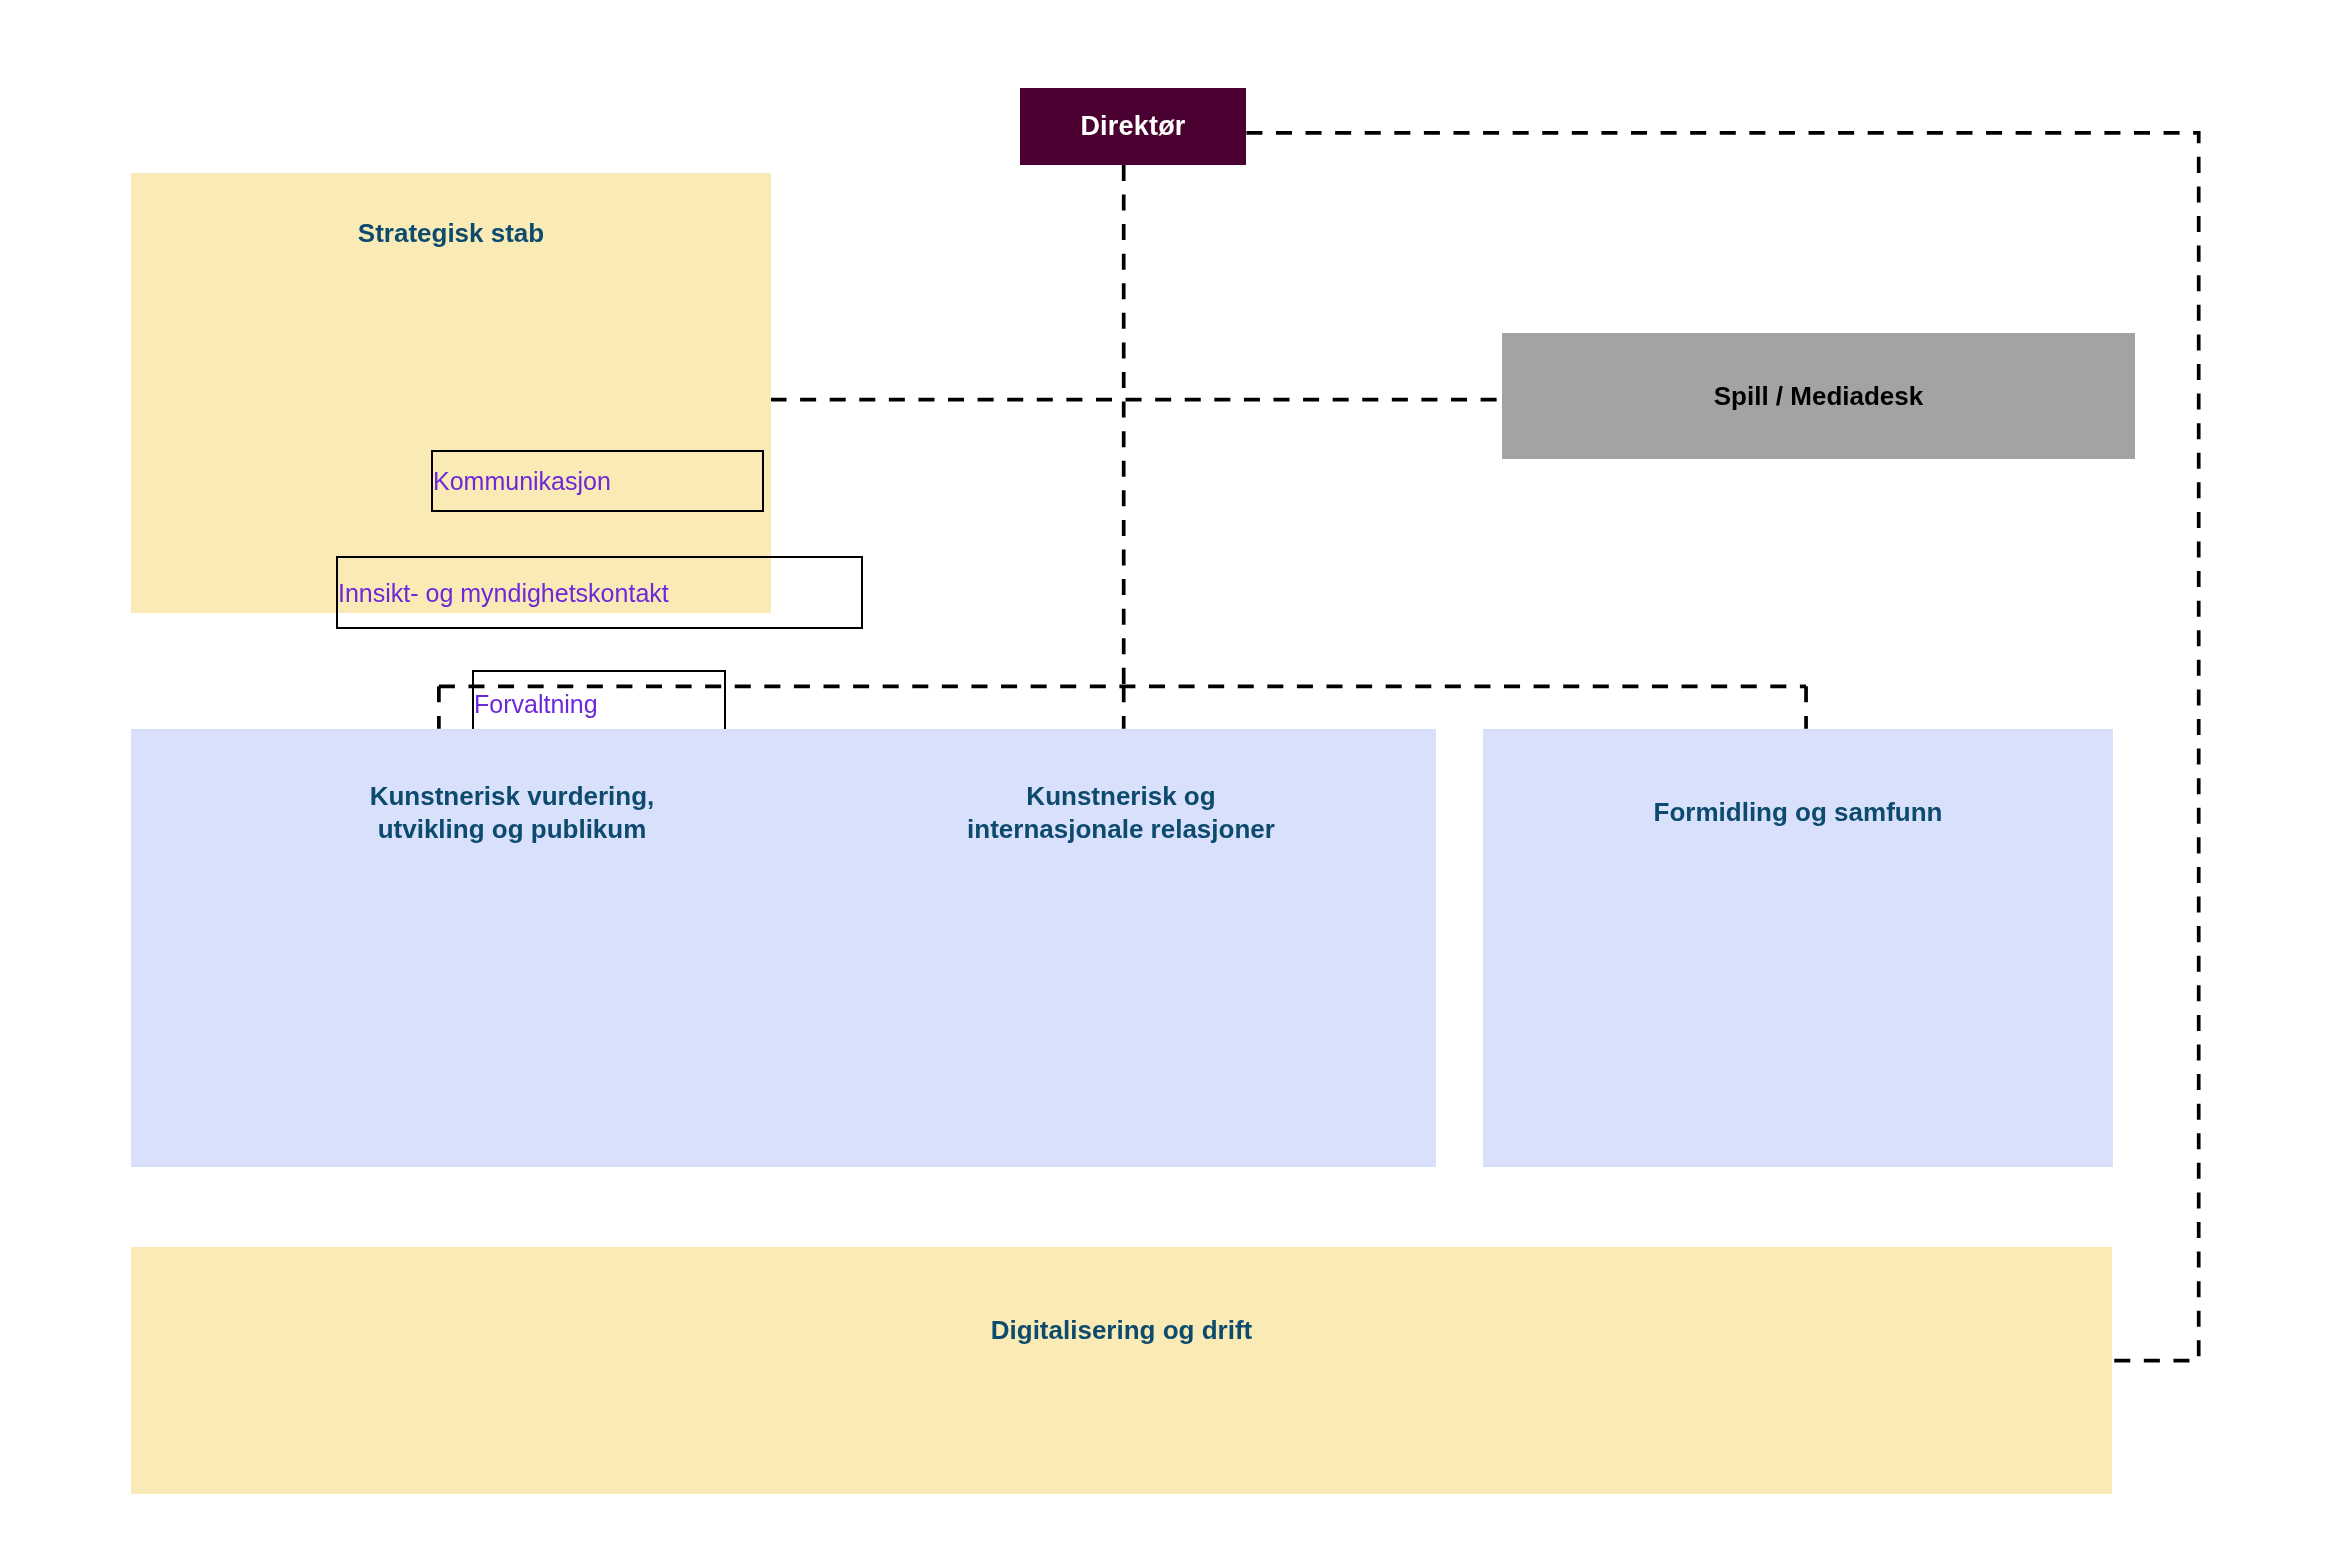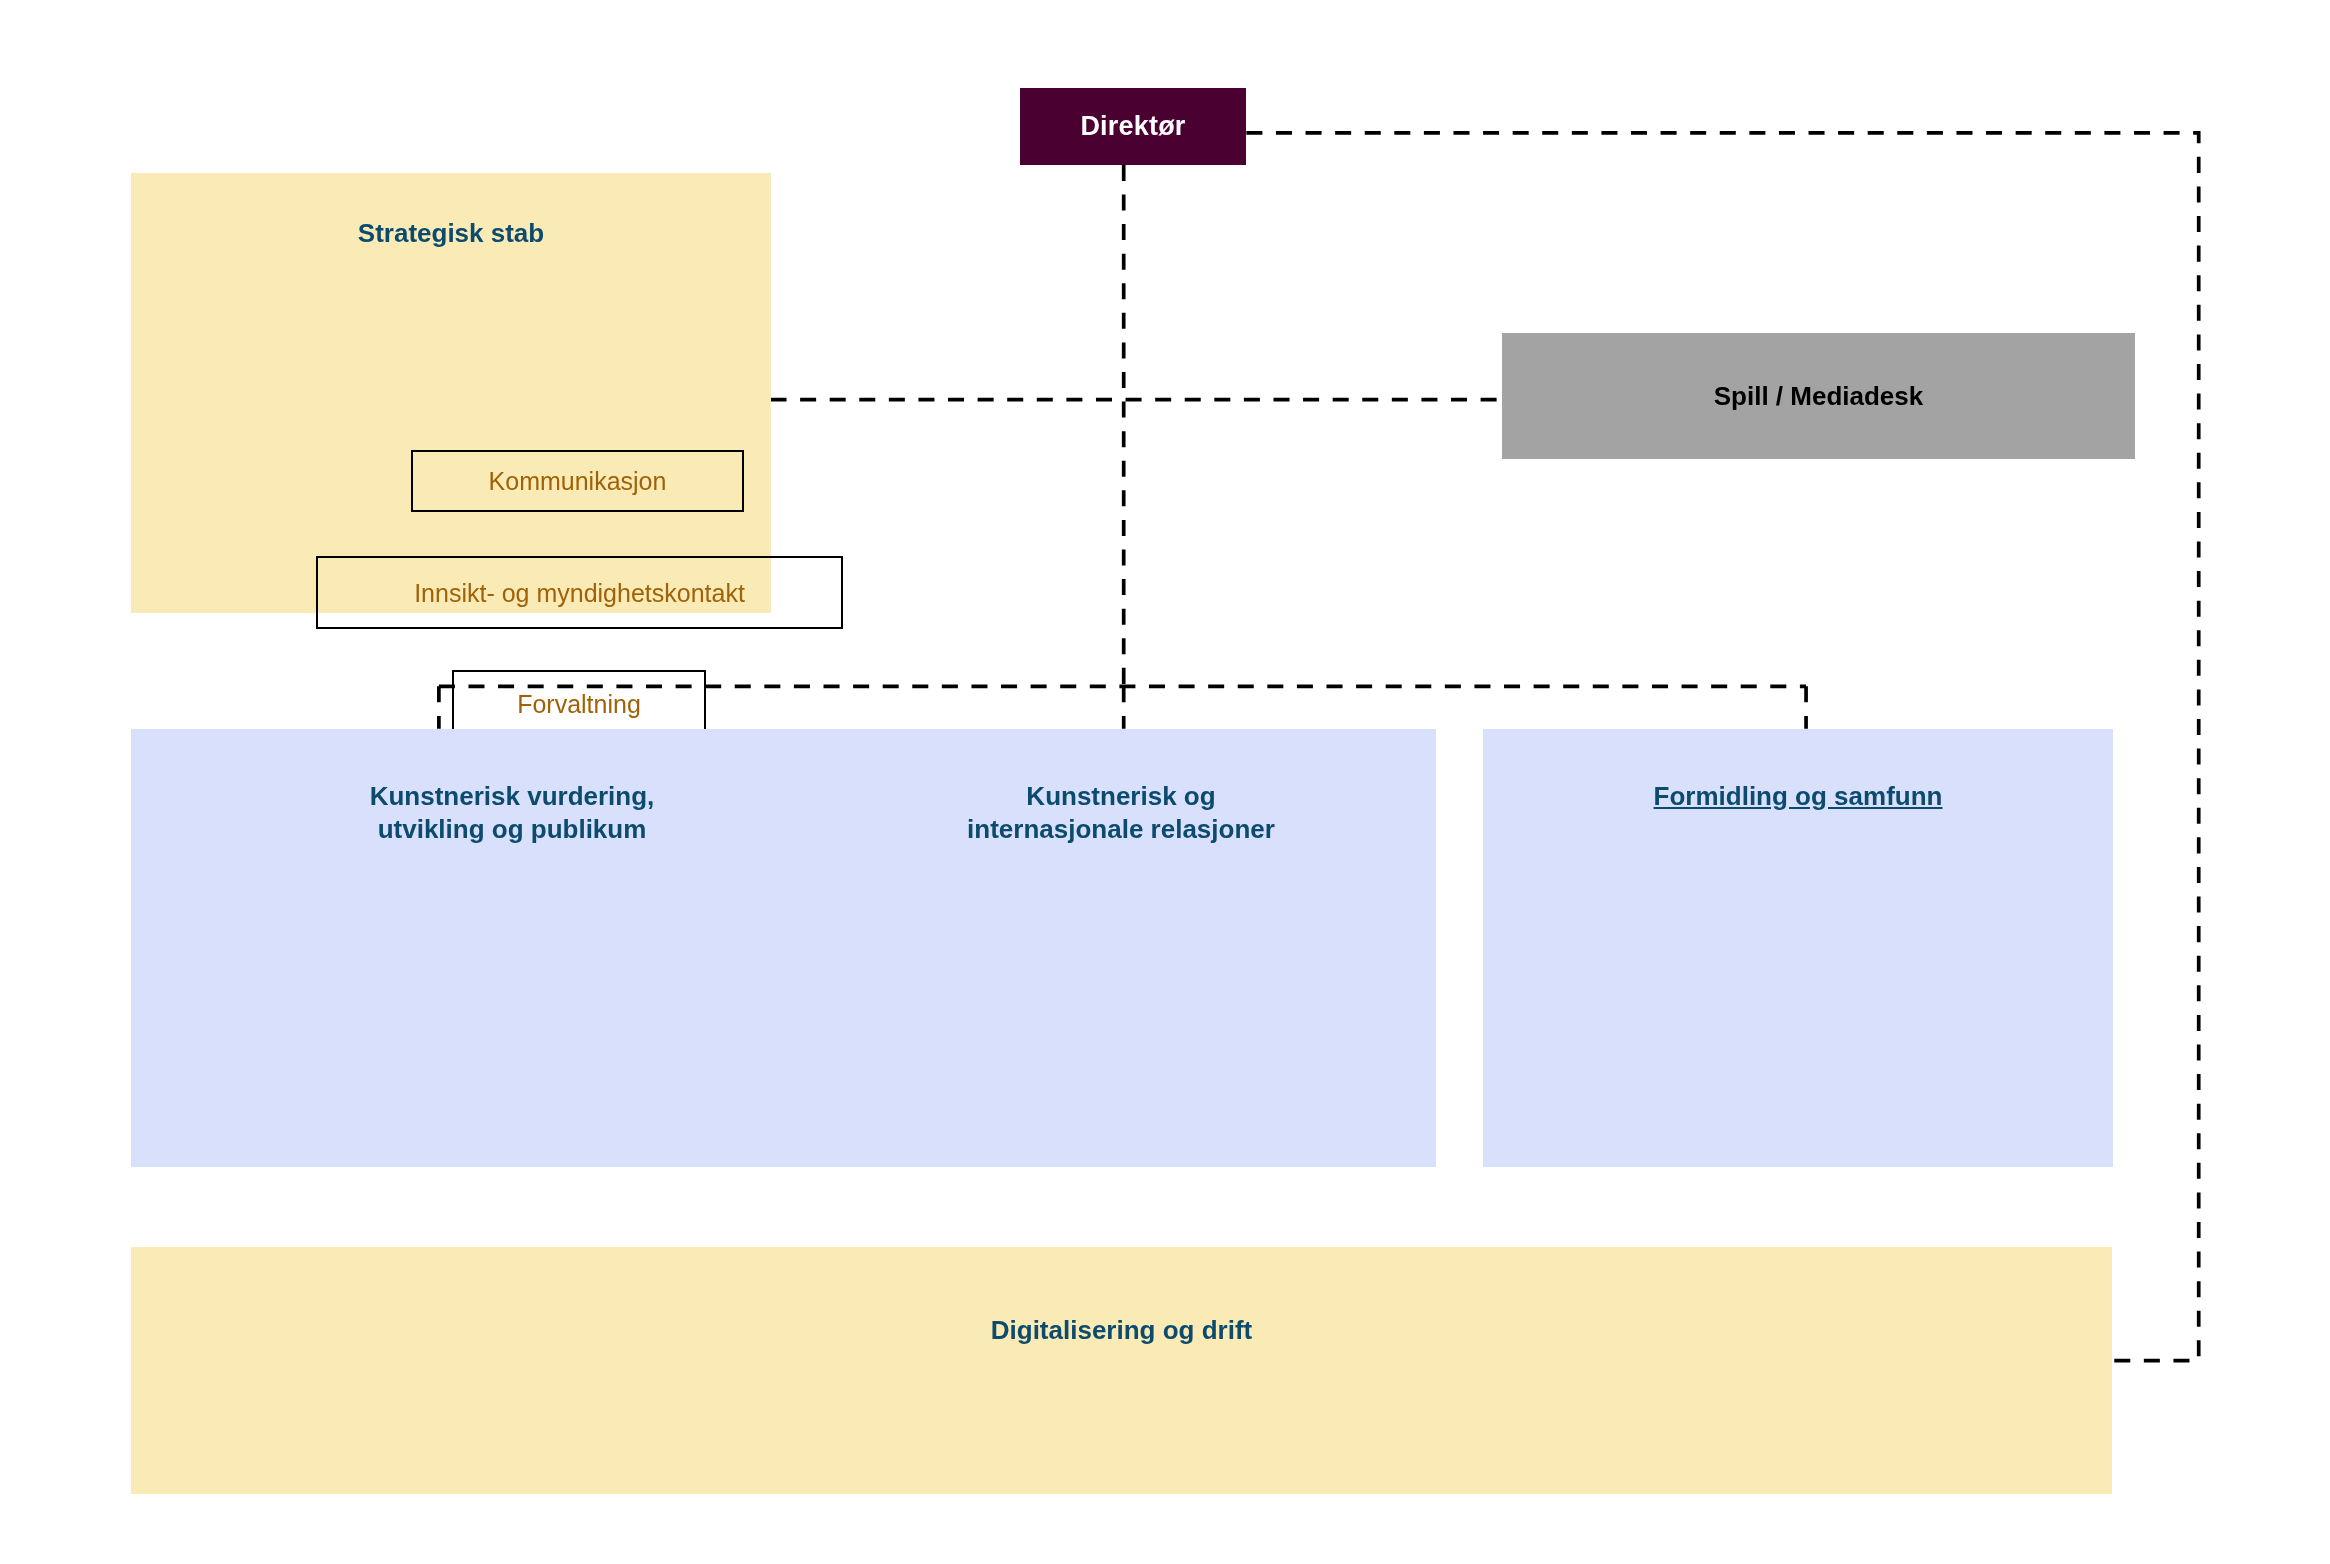--- a/index.html
+++ b/index.html
@@ -50,25 +50,26 @@
     white-space: pre-line;
   }
 
   
   .unit {
     position: absolute;
     box-sizing: border-box;
     border: 2.5px solid #000000;
     display: flex;
     align-items: center;
-    justify-content: center;
+    justify-content: flex-start;
     font-size: 25px;
     line-height: 1.2;
     text-align: center;
-    color: #a16207;
+    color: #6d28d9;
+    margin-left: 20px;
   }
 
   
   #director-box {
     position: absolute;
     box-sizing: border-box;
     background: #4A0030;
     display: flex;
     align-items: center;
     justify-content: center;
@@ -146,21 +147,21 @@
 
   </div>
 
   <div class="panel blue" style="left:806px; top:729px; width:630px; height:438px;">
     <div class="panel-title" style="margin-top:51px;">Kunstnerisk og
 internasjonale relasjoner</div>
 
   </div>
 
   <div class="panel blue" style="left:1483px; top:729px; width:630px; height:438px;">
-    <div class="panel-title" style="margin-top:51px;text-decoration:underline;">Formidling og samfunn</div>
+    <div class="panel-title" style="margin-top:67px;">Formidling og samfunn</div>
 
   </div>
 
   <div class="panel yellow" style="left:131px; top:1247px; width:1981px; height:247px;">
     <div class="panel-title" style="margin-top:67px;">Digitalisering og drift</div>
 
   </div>
 
 </div>
 

